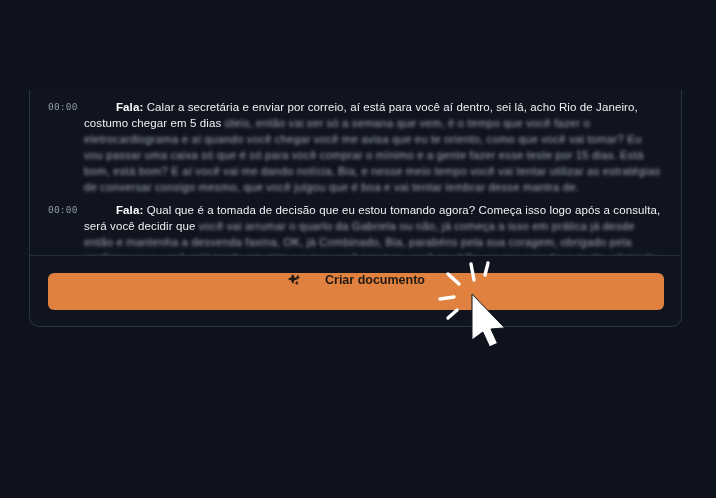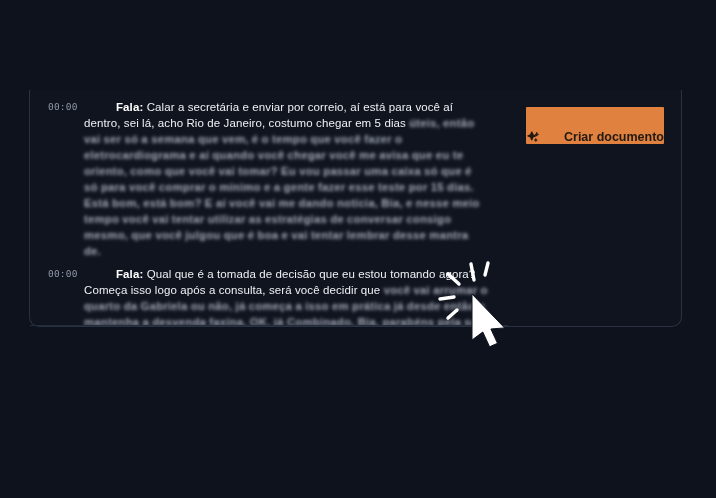--- a/index.html
+++ b/index.html
@@ -13,21 +13,21 @@
 
   .panel {
     position: absolute;
     left: 29px; top: 90px;
     width: 653px; height: 237px;
     background: #10141f;
     border: 1px solid #2a3140;
     border-top: none;
     border-radius: 0 0 10px 10px;
     display: flex;
-    flex-direction: row;
+    flex-direction: column;
   }
 
   .transcript {
     flex: 1 1 auto;
     padding: 9px 20px 6px 18px;
     border-bottom: 1px solid #242b3a;
     overflow: hidden;
   }
   .entry {
     display: flex;
@@ -46,36 +46,35 @@
     flex: 1 1 auto;
     font-size: 11.5px;
     line-height: 16px;
     color: #eef0f4;
     letter-spacing: 0.1px;
   }
   .speaker { font-weight: 700; color: #ffffff; padding-left: 32px; }
   .blur-text {
     color: transparent;
     text-shadow: 0 0 3.5px rgba(184, 191, 204, 0.95);
-    font-weight: bold;
   }
 
   .footer { flex: 0 0 auto; padding: 17px 17px 16px 18px; }
   .create-btn {
     width: 100%;
     height: 37px;
     border: none;
-    border-radius: 1px;
+    border-radius: 6px;
     background: #e08140;
     color: #221a11;
     font-family: "Liberation Sans", "DejaVu Sans", sans-serif;
     font-size: 12.5px;
     font-weight: 600;
     display: flex;
-    align-items: flex-end;
+    align-items: flex-start;
     justify-content: center;
     gap: 24px;
     cursor: pointer;
   }
   .create-btn svg { display: block; }
 
   .cursor-layer {
     position: absolute;
     left: 428px; top: 248px;
     width: 140px; height: 112px;

